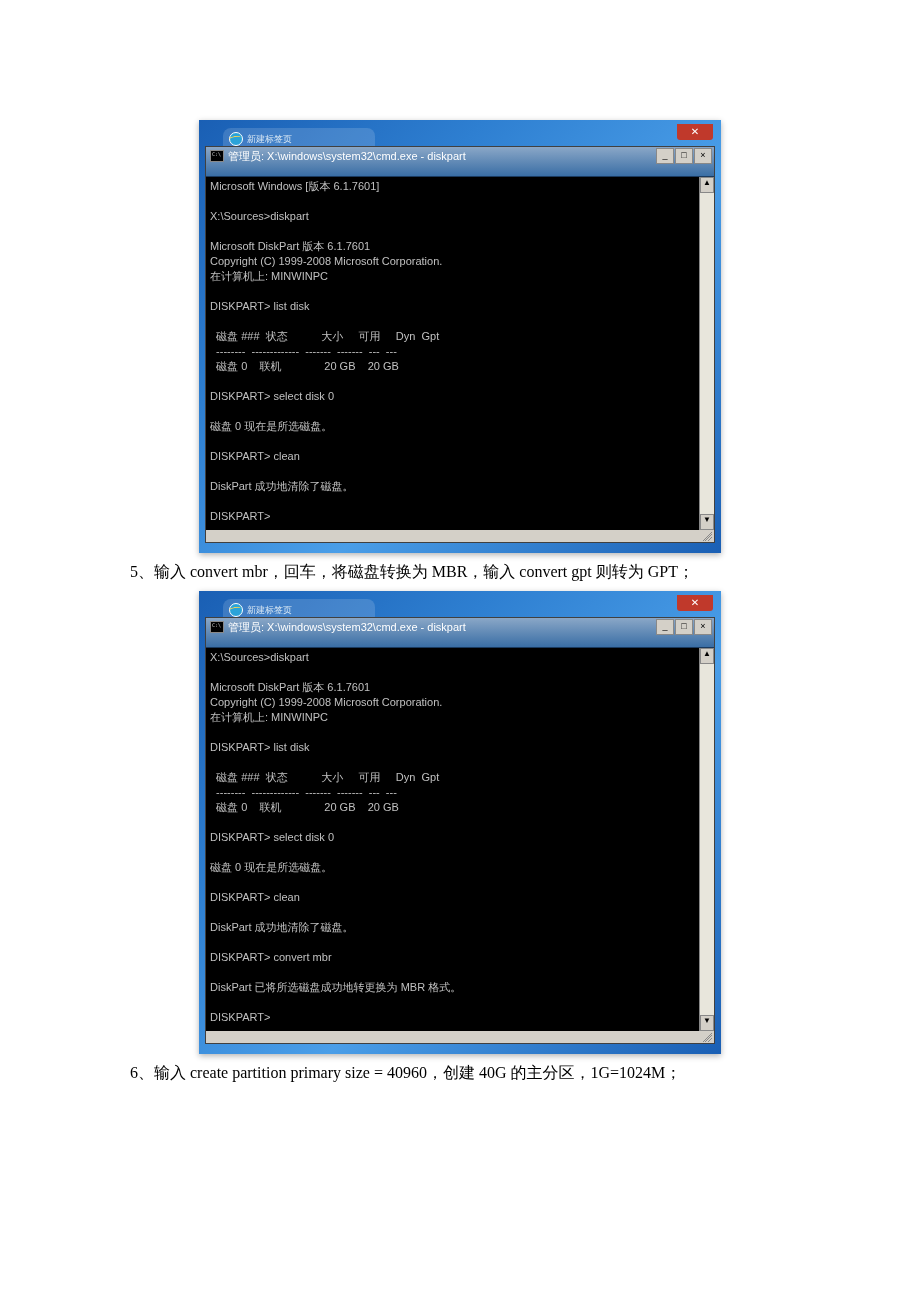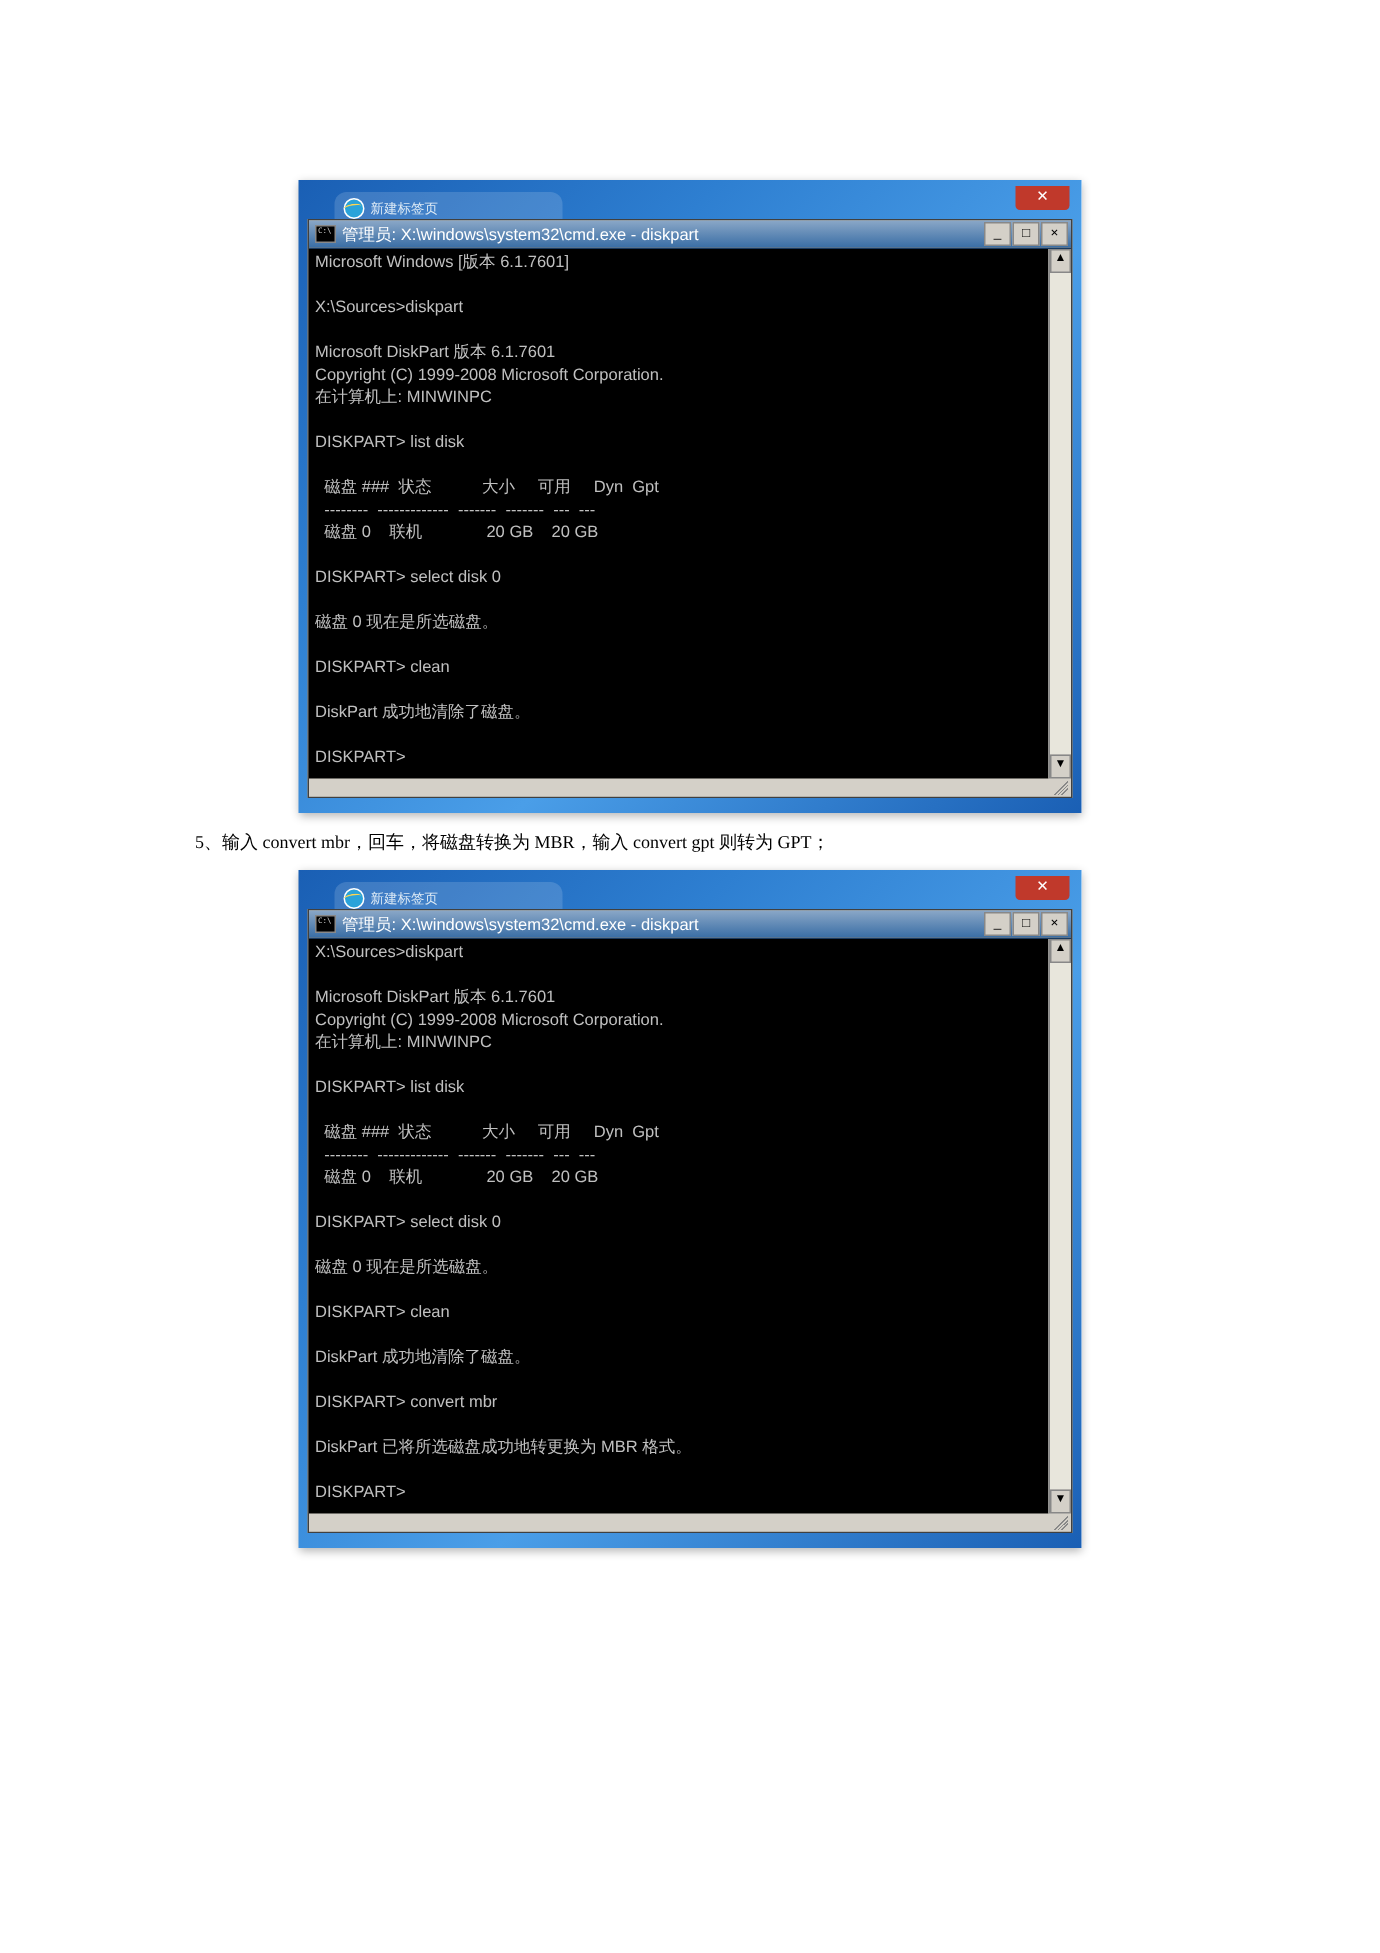--- a/index.html
+++ b/index.html
@@ -80,21 +80,21 @@
     background: #ece9d8;
     border: 1px solid #404040;
     position: relative;
   }
   .cmd-titlebar {
     background: linear-gradient(#8aa7c7, #3a6ea5);
     height: 18px;
     display: flex;
     align-items: center;
     justify-content: space-between;
-    padding: 0 2px 0 4px;
+    padding: 0 2px 11px 4px;
     border-bottom: 1px solid #1a3a5f;
   }
   .cmd-title-left {
     display: flex;
     align-items: center;
     gap: 4px;
   }
   .cmd-icon {
     width: 12px;
     height: 10px;
@@ -179,21 +179,21 @@
     width: 14px;
     height: 10px;
     background:
       linear-gradient(135deg, transparent 60%, #888 60%, #888 65%, transparent 65%,
                       transparent 70%, #888 70%, #888 75%, transparent 75%,
                       transparent 80%, #888 80%, #888 85%, transparent 85%);
   }
   .step-text {
     margin: 6px 0 8px 0;
     line-height: 22px;
-    font-size: 12px;
+    font-size: 16px;
   }
 </style>
 </head>
 <body>
 
 <div class="page">
 
   <div class="screenshot-frame">
     <div class="outer-title-area">
       <div class="outer-close">✕</div>
@@ -305,14 +305,15 @@
           <div class="sb-track"></div>
           <div class="sb-btn">▼</div>
         </div>
       </div>
       <div class="bottom-resize">
         <div class="resize-grip"></div>
       </div>
     </div>
   </div>
 
+  <p class="step-text">6、输入 create partition primary size = 40960，创建 40G 的主分区，1G=1024M；</p>
 
 </div>
 
 </body></html>

